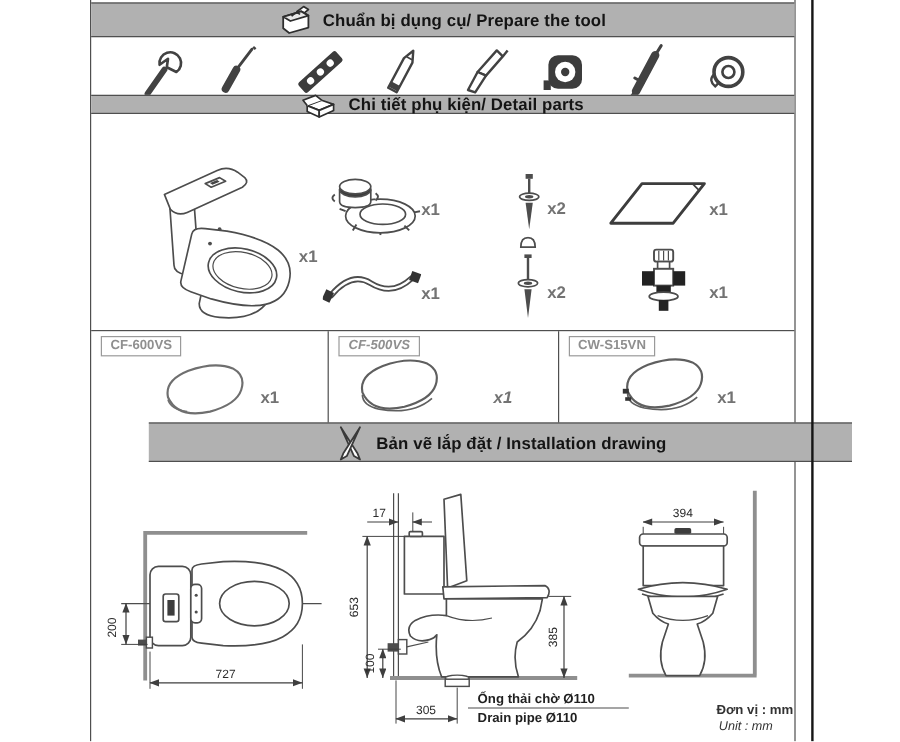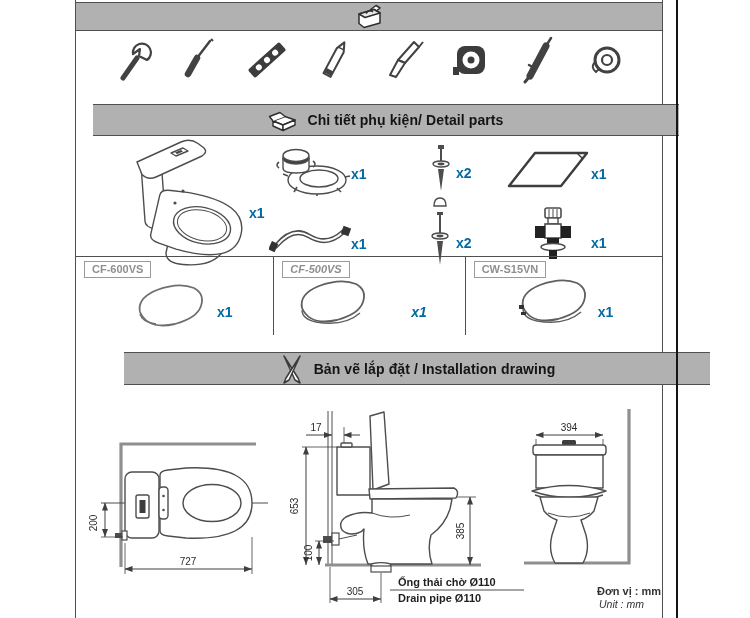--- a/index.html
+++ b/index.html
@@ -9,31 +9,31 @@
 
   .frame { position:absolute; left:75px; top:0; width:588px; height:618px;
            border-left:1.5px solid #4f4f4f; border-right:1.5px solid #4f4f4f; background:#fff; }
   .edge-line { position:absolute; left:676px; top:0; width:2px; height:618px; background:#151515; }
 
   .sec-header { position:absolute; left:0; width:100%; background:#b1b1b1;
                 border-top:1.5px solid #4f4f4f; border-bottom:1.5px solid #4f4f4f;
                 display:flex; align-items:center; justify-content:center; gap:9px;
                 font-weight:bold; font-size:14px; color:#141414; letter-spacing:0.1px; }
   .hdr1 { top:2px;   height:29px; }
-  .hdr2 { top:104px;  height:32px;margin-left:17px; }
+  .hdr2 { top:79px;  height:16px; }
   .hdr3 { top:352px; height:33px;margin-left:48px; }
 
   .tools-row { position:absolute; top:31px; left:0; width:100%; height:58px;
                display:flex; align-items:center; justify-content:space-evenly; padding:0 10px; }
 
   .parts-area { position:absolute; top:121px; left:0; width:100%; height:152px; }
   .abs { position:absolute; }
-  .qty { position:absolute; font-size:14px; font-weight:600; color:#0369a1; }
-
-  .seats-row { position:absolute; top:256px; left:0; width:100%; height:79px;
+  .qty { position:absolute; font-size:14px; font-weight:600; color:#737373; }
+
+  .seats-row { position:absolute; top:275px; left:0; width:100%; height:79px;
                border-top:1.5px solid #4f4f4f; display:flex; }
   .seat-cell { position:relative; height:100%; }
   .seat-cell.c1 { width:198px; }
   .seat-cell.c2 { width:192px; border-left:1.5px solid #4f4f4f;font-style:italic; }
   .seat-cell.c3 { width:198px; border-left:1.5px solid #4f4f4f; }
   .model-tag { position:absolute; top:4px; left:8px; border:1.5px solid #9a9a9a; background:#fff;
                color:#8f8f8f; font-weight:bold; font-size:11px; padding:1px 7px; line-height:13px; }
 
   .drawing-area { position:absolute; top:385px; left:0; width:100%; height:233px; }
 
@@ -57,20 +57,21 @@
 
     <div class="sec-header hdr1">
       <svg class="tool-ic" width="27" height="25" viewBox="0 0 27 25">
         <g fill="#fff" stroke="#2e2e2e" stroke-width="1.5" stroke-linejoin="round">
           <path d="M14 6 L20 1.5 L24 4 L19 8"></path>
           <path d="M3 10 L18 5.5 L24 9 L24 19 L8 23.5 L3 19.5 Z"></path>
           <path d="M3 10 L18 5.5 L24 9 L9 13.5 Z" fill="#e8e8e8"></path>
           <path d="M10 9.5 q3.5 -4.5 7 -1.5" fill="none"></path>
         </g>
       </svg>
+      <span>Chuẩn bị dụng cụ/ Prepare the tool</span>
     </div>
 
     <div class="tools-row">
       <svg class="tool-ic" width="44" height="48" viewBox="0 0 44 48">
         <path d="M13 42 L27 22" stroke="#424242" stroke-width="5" stroke-linecap="round" fill="none"></path>
         <path d="M23 18 a9 9 0 1 1 14 6 l-8 -4 1 -7 z" fill="#fff" stroke="#424242" stroke-width="2.2" stroke-linejoin="round"></path>
       </svg>
       <svg class="tool-ic" width="44" height="48" viewBox="0 0 44 48">
         <path d="M32 5 L19 22" stroke="#424242" stroke-width="2.4" stroke-linecap="round" fill="none"></path>
         <path d="M19 22 L10 38" stroke="#424242" stroke-width="6.5" stroke-linecap="round" fill="none"></path>

